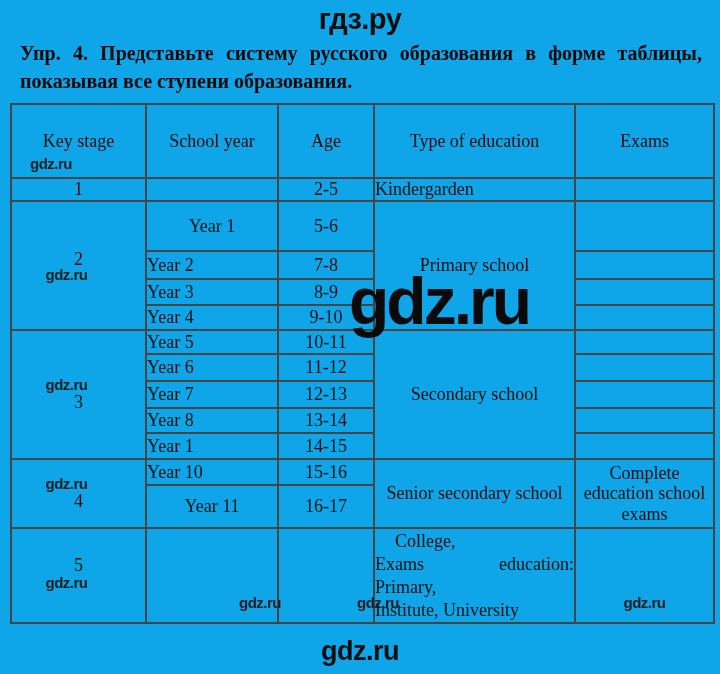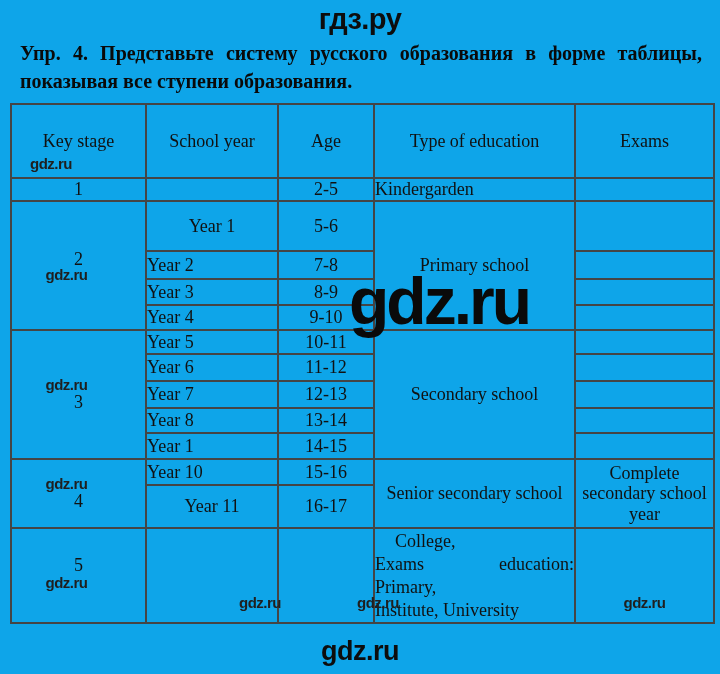--- a/index.html
+++ b/index.html
@@ -178,21 +178,21 @@
     <tr style="height:26px;">
       <td rowspan="2">
         <div class="stage-flex">
           <span class="wm shift-left">gdz.ru</span>
           <span class="stage-num">4</span>
         </div>
       </td>
       <td class="c-year">Year 10</td>
       <td class="c-center">15-16</td>
       <td rowspan="2" class="c-center">Senior secondary school</td>
-      <td rowspan="2" class="c-center">Complete secondary school year</td>
+      <td rowspan="2" class="c-center">Complete education school exams</td>
     </tr>
     <tr style="height:43px;">
       <td class="c-year v-top">Year 11</td>
       <td class="c-center v-top">16-17</td>
     </tr>
 
     <tr style="height:95px;">
       <td>
         <div class="ks5-stage">
           <span class="stage-num">5</span>

